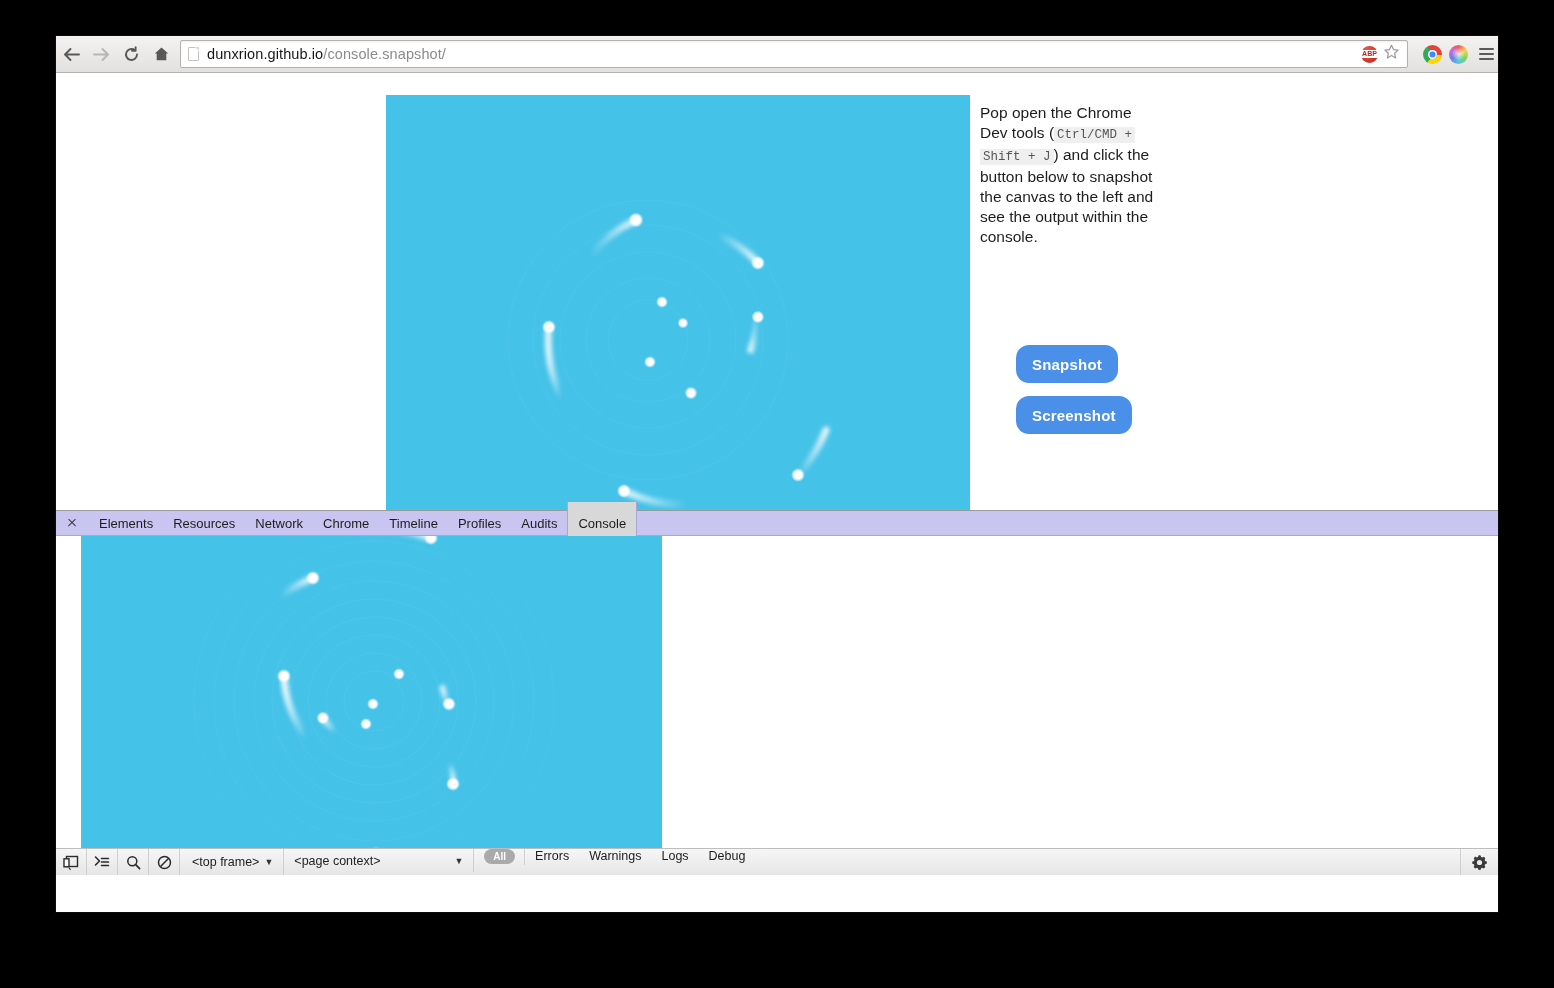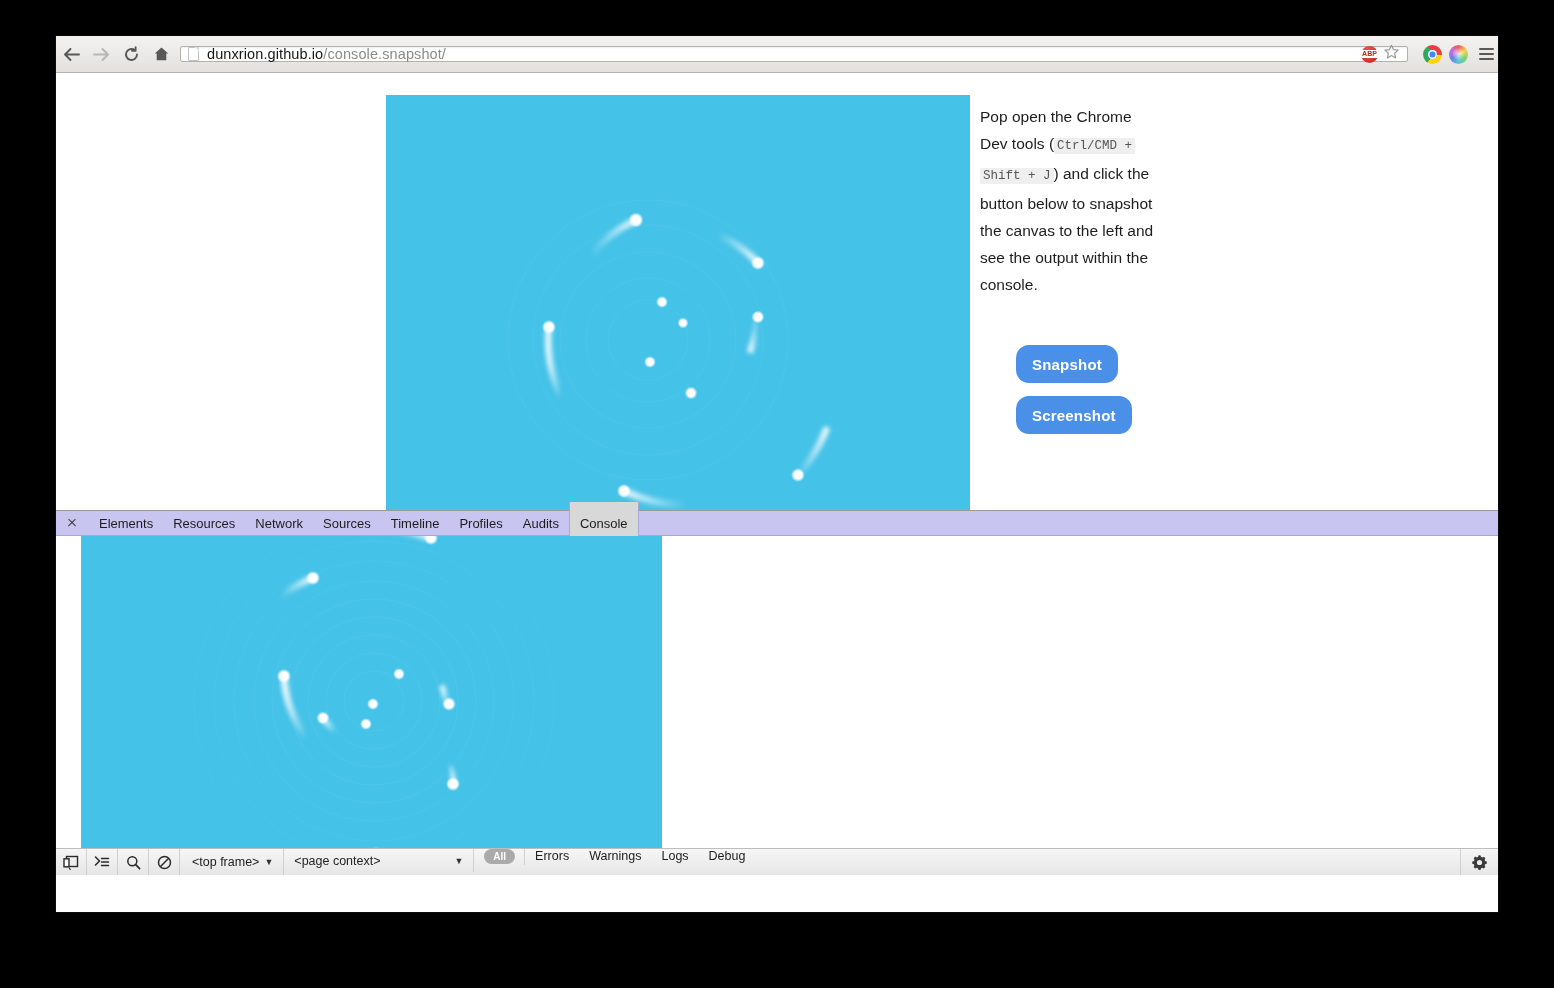--- a/index.html
+++ b/index.html
@@ -73,21 +73,21 @@
   
   #toolbar {
     position:relative; height:37px;
     background:linear-gradient(to bottom,#f4f3f2 0%,#e3e1df 100%);
     border-bottom:1px solid #b6b4b2;
     display:flex; align-items:center;
   }
   .navbtn{ width:30px; height:37px; display:flex; align-items:center;
     justify-content:center; cursor:pointer; flex:none; }
   #omnibox{
-    flex:1; height:16px; margin:0 8px 0 4px;
+    flex:1; height:28px; margin:0 8px 0 4px;
     background:#fff; border:1px solid #b4b2b0; border-radius:2px;
     display:flex; align-items:center; padding:0 5px;
     box-shadow:inset 0 1px 2px rgba(0,0,0,.07);
   }
   #omnibox .page-ico2{
     width:11px;height:14px;background:#fff;border:1px solid #c2c2c2;border-radius:1px;
     margin:0 8px 0 2px; position:relative; flex:none;
   }
   #omnibox .page-ico2::after{ content:""; position:absolute; right:-1px; top:-1px;
     border-width:0 4px 4px 0; border-style:solid; border-color:#fff #d8d8d8; }
@@ -122,21 +122,21 @@
     position:absolute; left:330px; top:-7px; width:470px; height:10px;
     font-size:13px; color:#ccc; overflow:hidden; white-space:nowrap;
   }
 
   #canvas-main{
     position:absolute; left:330px; top:22px; width:584px; height:418px;
     background:#45c2e8; overflow:hidden;
   }
   #side-copy{
     position:absolute; left:924px; top:30px; width:180px;
-    font-size:15.5px; line-height:27px; color:#1d1d1d;
+    font-size:15.5px; line-height:20px; color:#1d1d1d;
   }
   code.kbd{
     font-family:"Liberation Mono", monospace;
     background:#efefef; color:#555; font-size:12.5px; padding:1px 3px;
     white-space:nowrap; border-radius:1px;
   }
   .btn-blue{
     position:absolute; left:960px;
     background:#4a90e8; color:#fff; border:none; border-radius:13px;
     font-size:15px; font-weight:bold; font-family:"Liberation Sans",sans-serif;
@@ -322,21 +322,21 @@
     <button class="btn-blue" id="btn-snapshot">Snapshot</button>
     <button class="btn-blue" id="btn-screenshot">Screenshot</button>
 
     <div id="devtools">
 
       <div id="dt-tabbar">
         <span id="dt-close"></span>
         <span class="dt-tab">Elements</span>
         <span class="dt-tab">Resources</span>
         <span class="dt-tab">Network</span>
-        <span class="dt-tab">Sources</span>
+        <span class="dt-tab">Chrome</span>
         <span class="dt-tab">Timeline</span>
         <span class="dt-tab">Profiles</span>
         <span class="dt-tab">Audits</span>
         <span class="dt-tab sel">Console</span>
       </div>
 
       <div id="dt-body">
         <div id="canvas-console">
           <svg width="581" height="326" viewBox="0 0 581 326" style="display:block">
             <defs>

